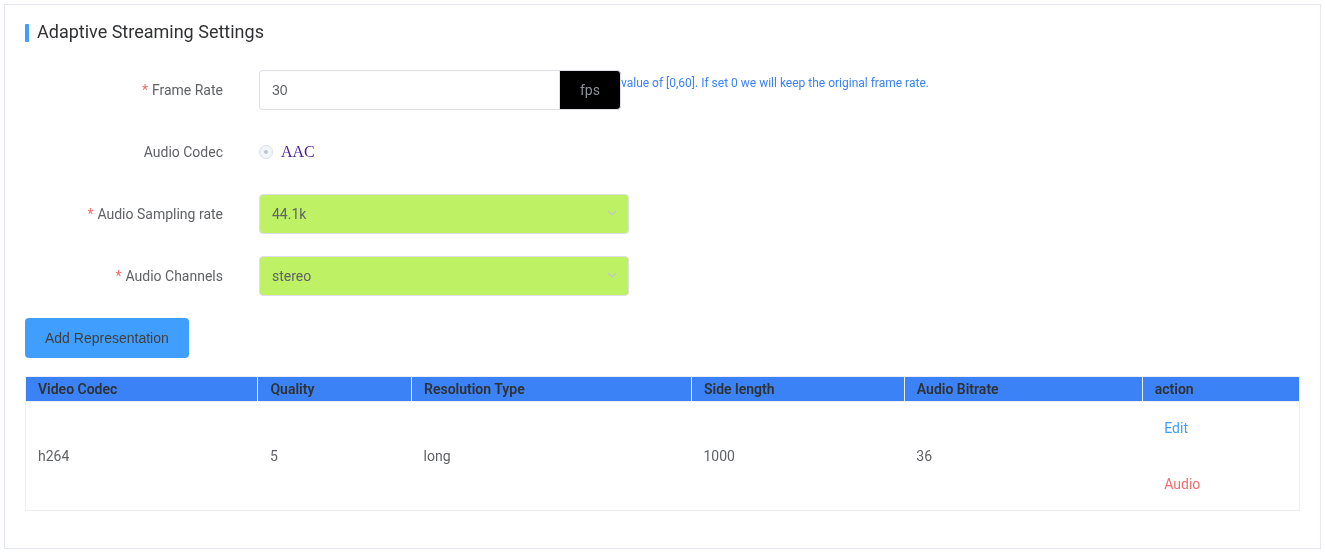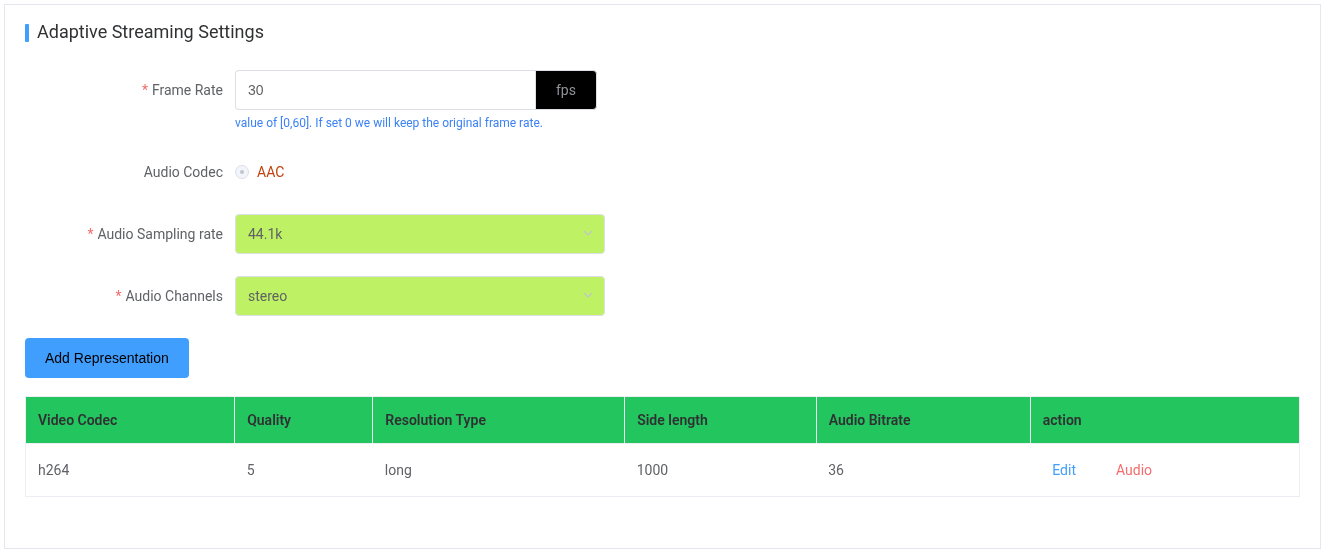--- a/index.html
+++ b/index.html
@@ -44,21 +44,21 @@
     line-height: 40px;
     color: #606266;
     font-size: 14px;
   }
   .form-label .req {
     color: #f56c6c;
     margin-right: 4px;
   }
   .form-control-wrap {
     display: flex;
-    flex-direction: column;
+    margin-left: 24px;
   }
   .input-group {
     display: flex;
     height: 40px;
   }
   .text-input {
     height: 40px;
     width: 300px;
     border: 1px solid #dcdfe6;
     border-right: none;
@@ -101,22 +101,23 @@
     justify-content: center;
     margin-right: 8px;
   }
   .radio-dot {
     width: 4px;
     height: 4px;
     border-radius: 50%;
     background: #c0c4cc;
   }
   .radio-label {
-    color: #c2410c;
-    font-size: 14px;
+    color: #4c1d95;
+    font-size: 16px;
+    font-family: Liberation Serif, serif;
   }
   .select {
     height: 40px;
     width: 370px;
     border: 1px solid #dcdfe6;
     border-radius: 4px;
     padding: 0 30px 0 12px;
     font-size: 14px;
     color: #606266;
     position: relative;
@@ -131,53 +132,54 @@
     top: 50%;
     transform: translateY(-50%);
     color: #c0c4cc;
   }
   .btn-primary {
     display: inline-flex;
     align-items: center;
     height: 40px;
     padding: 0 20px;
     background: #409eff;
-    color: #000000;
+    color: #404040;
     border: none;
     border-radius: 4px;
     font-size: 14px;
     cursor: pointer;
     margin-bottom: 18px;
   }
   table.rep-table {
     width: 100%;
     border-collapse: collapse;
     border: 1px solid #ebeef5;
   }
   table.rep-table th {
-    background: #22c55e;
+    background: #3b82f6;
     text-align: left;
-    padding: 15px 12px;
+    padding: 4px 12px;
     font-weight: 600;
     color: #303133;
     border-bottom: 1px solid #ebeef5;
     border-right: 1px solid #ebeef5;
     font-size: 14px;
   }
   table.rep-table th:last-child { border-right: none; }
   table.rep-table td {
     padding: 18px 12px;
     color: #606266;
     font-size: 14px;
     border-right: none;
   }
   .action-cell {
     display: flex;
     gap: 40px;
     padding-left: 10px;
+    flex-direction: column;
   }
   .link-edit { color: #409eff; cursor: pointer; }
   .link-delete { color: #f56c6c; cursor: pointer; }
   svg.chev { width: 12px; height: 12px; }
 </style>
 </head>
 <body>
 
 <div class="panel">
 

